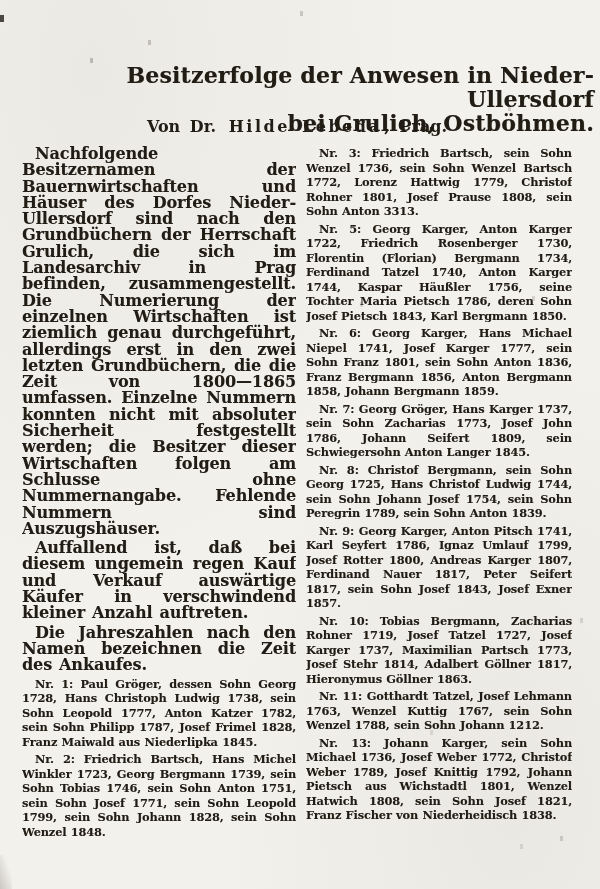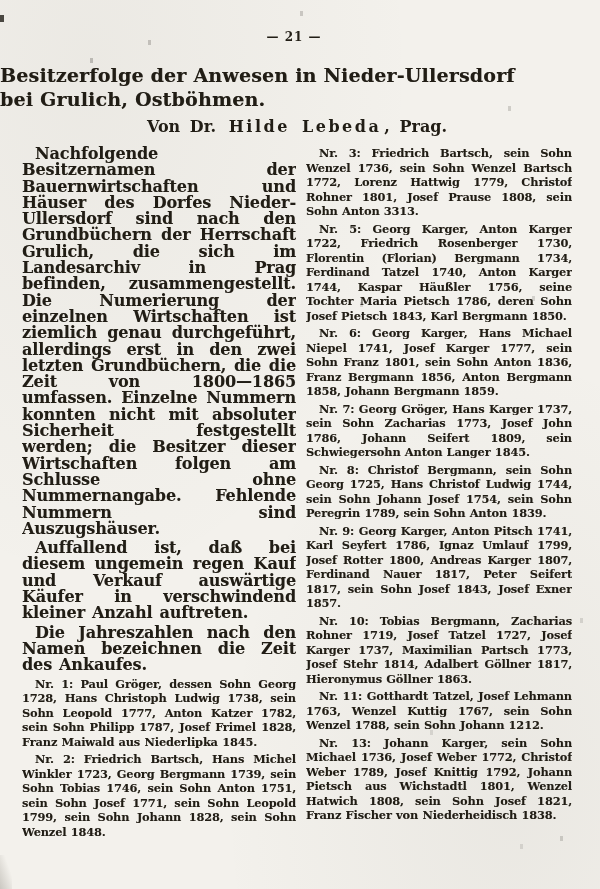--- a/index.html
+++ b/index.html
@@ -20,22 +20,22 @@
       var(--paper);
     color: var(--ink);
   }
   .page-number {
     position: absolute; top: 30px; left: 0; right: 12px;
     text-align: center;
     font-size: 12px; font-weight: bold; letter-spacing: 1px;
   }
   .title {
     position: absolute; top: 63px; left: 0; right: 6px; margin: 0;
-    text-align: left;
-    font-size: 19px; line-height: 24px; font-weight: bold;
+    text-align: right;
+    font-size: 22px; line-height: 24px; font-weight: bold;
     letter-spacing: 0.2px;
     text-shadow: 0.3px 0.3px 0 rgba(33,29,21,0.5);
   }
   .byline {
     position: absolute; top: 117px; left: 0; right: 6px;
     text-align: center;
     font-size: 16px; font-weight: bold; word-spacing: 4px;
   }
   .byline-name { letter-spacing: 2.5px; padding: 0 3px; }
   .col {
@@ -83,21 +83,20 @@
     position: absolute; left: 0; bottom: 0; width: 12px; height: 34px;
     background: linear-gradient(to top right, rgba(110,105,95,0.30), transparent 70%);
     pointer-events: none;
   }
 </style>
 </head>
 <body>
 
 <div class="page">
 
-  <div class="page-number">— 21 —</div>
 
   <h1 class="title"><span>Besitzerfolge der Anwesen in Nieder-Ullersdorf</span><br><span>bei Grulich, Ostböhmen.</span></h1>
 
   <div class="byline"><span>Von Dr.</span> <span class="byline-name">Hilde Lebeda</span><span>, Prag.</span></div>
 
   <div class="col col-left">
     <p class="intro">Nachfolgende Besitzernamen der Bauernwirtschaften und Häuser des Dorfes Nieder-Ullersdorf sind nach den Grundbüchern der Herrschaft Grulich, die sich im Landesarchiv in Prag befinden, zusammengestellt. Die Numerierung der einzelnen Wirtschaften ist ziemlich genau durchgeführt, allerdings erst in den zwei letzten Grundbüchern, die die Zeit von 1800—1865 umfassen. Einzelne Nummern konnten nicht mit absoluter Sicherheit festgestellt werden; die Besitzer dieser Wirtschaften folgen am Schlusse ohne Nummernangabe. Fehlende Nummern sind Auszugshäuser.</p>
     <p class="intro">Auffallend ist, daß bei diesem ungemein regen Kauf und Verkauf auswärtige Käufer in verschwindend kleiner Anzahl auftreten.</p>
     <p class="intro">Die Jahreszahlen nach den Namen bezeichnen die Zeit des Ankaufes.</p>
     <p class="entry"><span class="nr">Nr. 1:</span> <span>Paul Gröger, dessen Sohn Georg 1728, Hans Christoph Ludwig 1738, sein Sohn Leopold 1777, Anton Katzer 1782, sein Sohn Philipp 1787, Josef Frimel 1828, Franz Maiwald aus Niederlipka 1845.</span></p>

